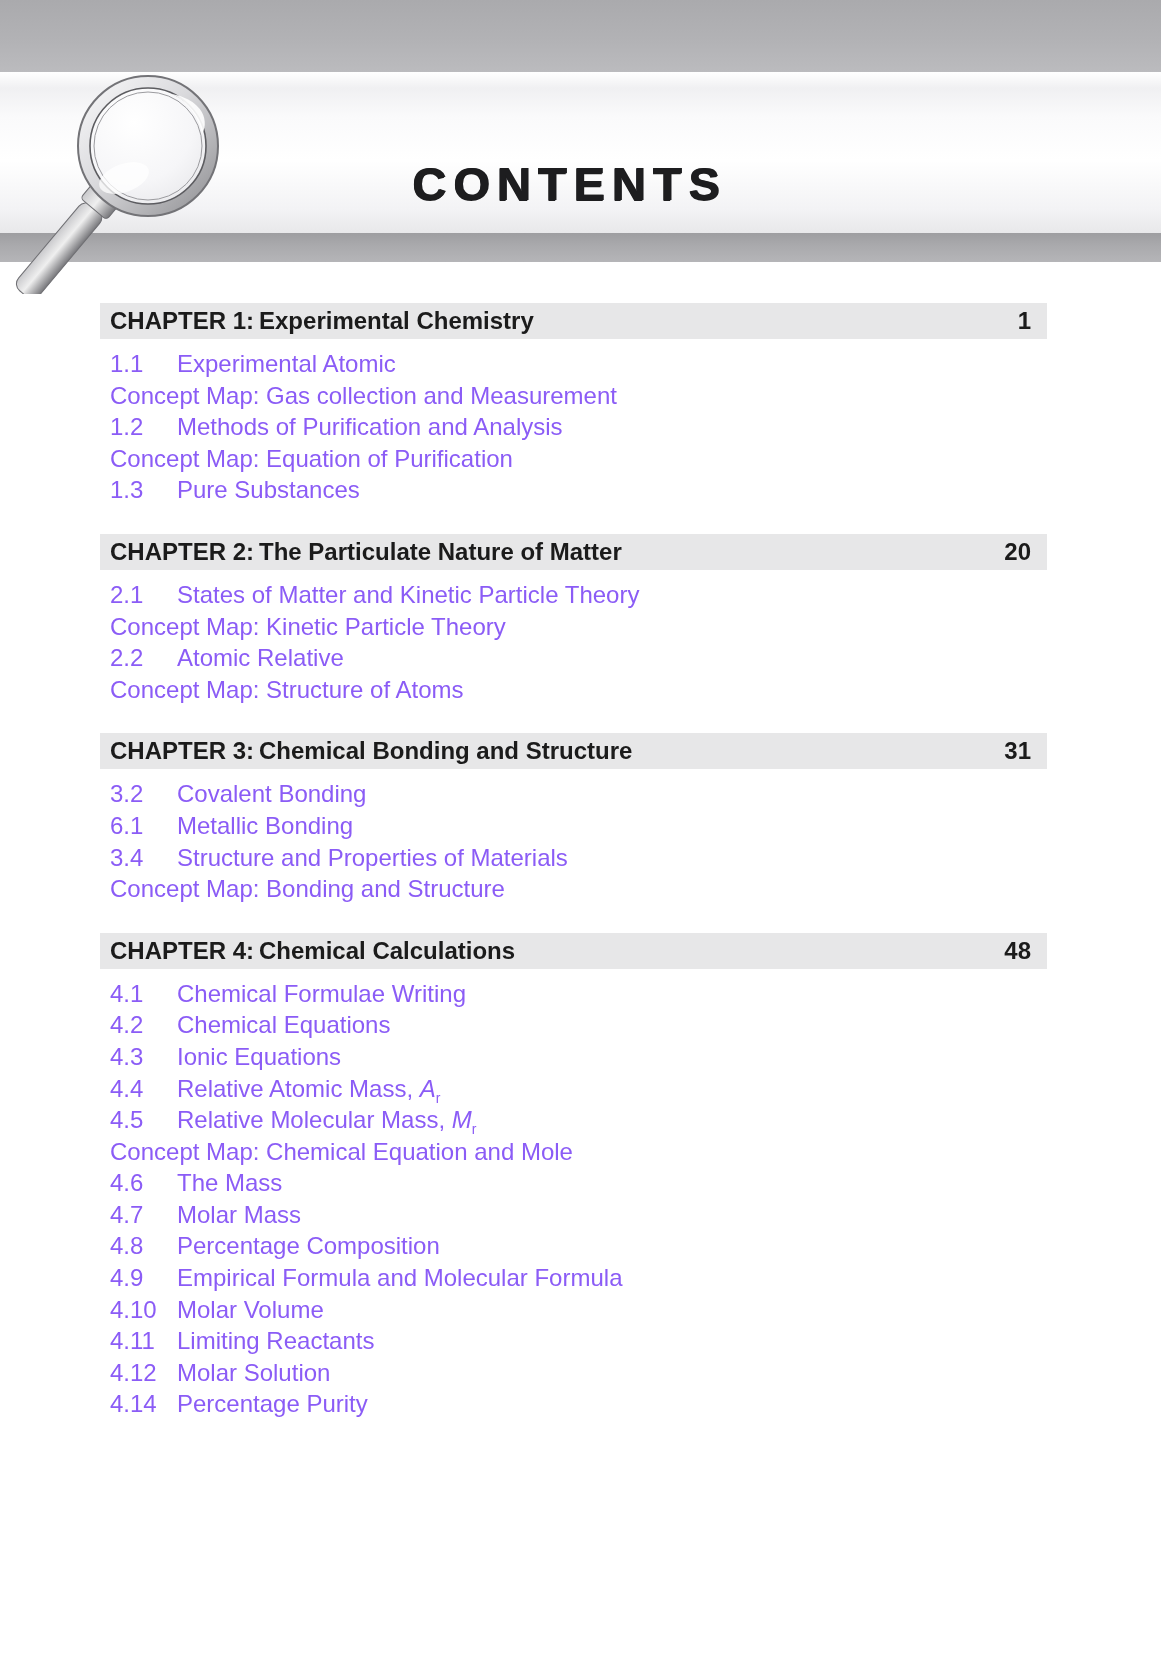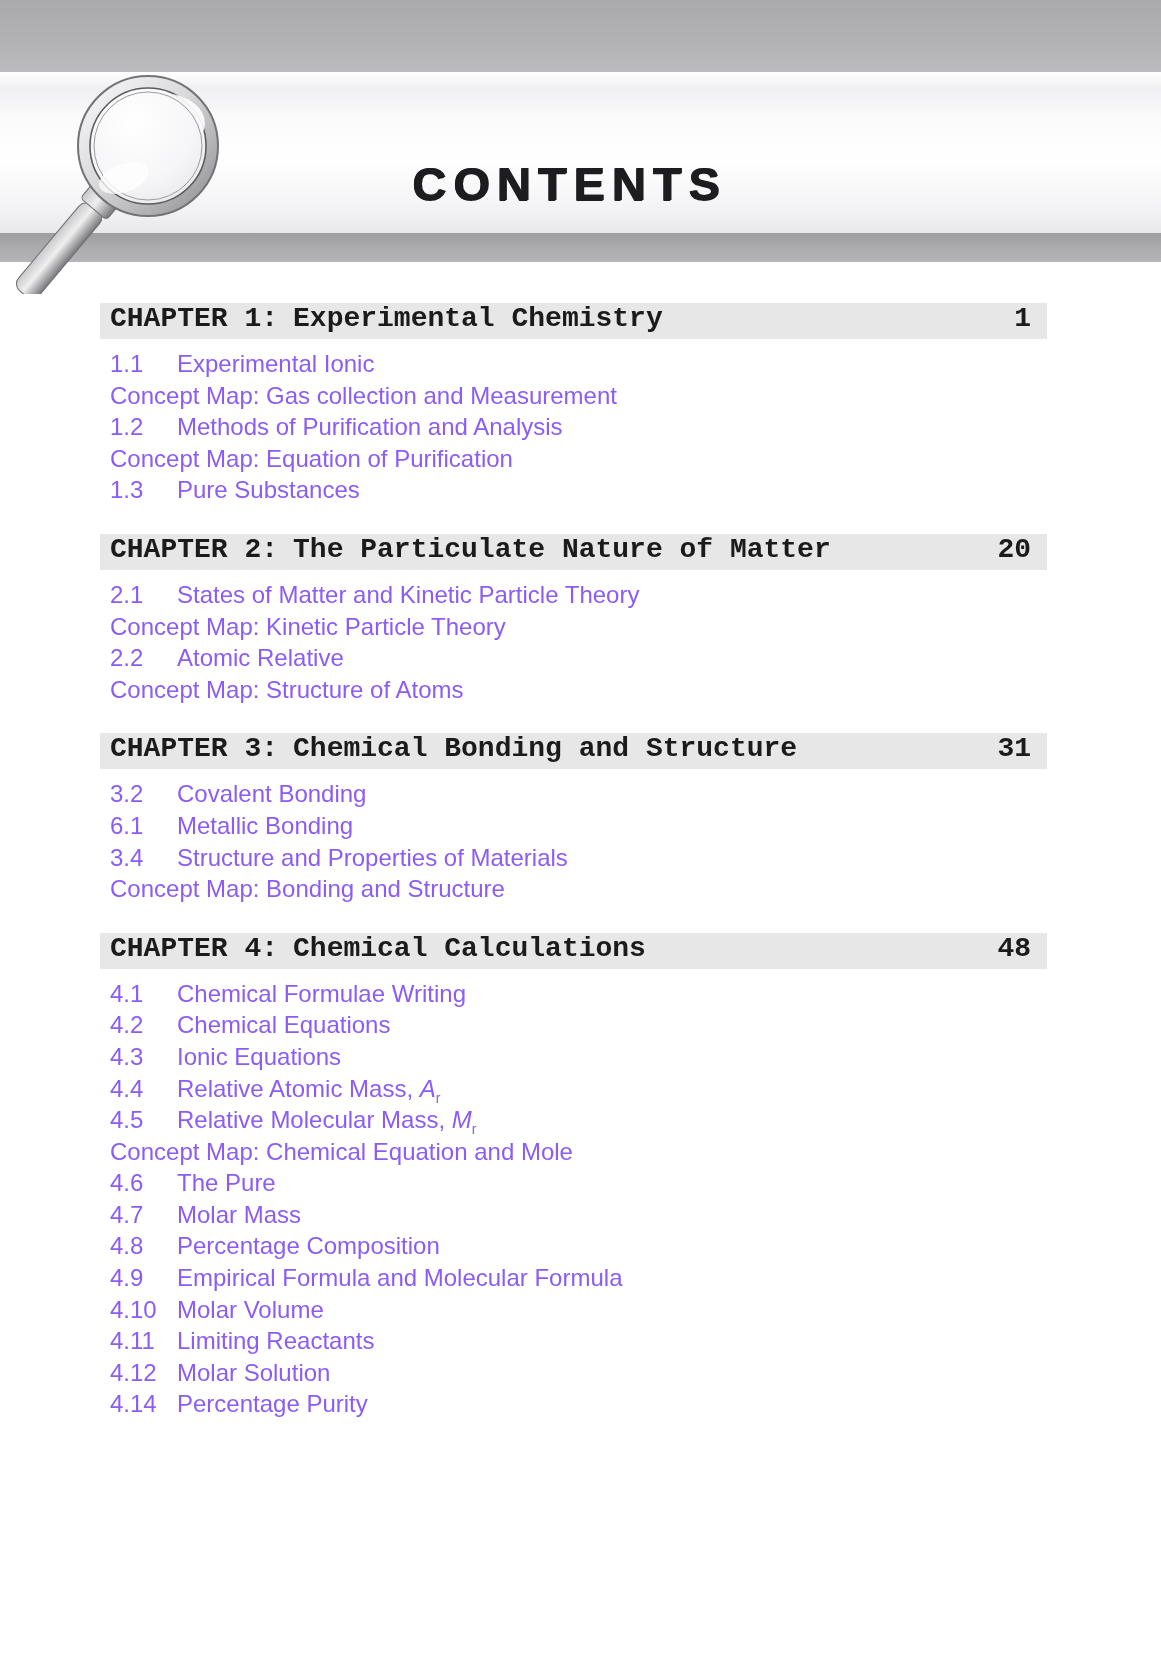--- a/index.html
+++ b/index.html
@@ -20,25 +20,25 @@
     position:absolute;top:156px;left:412px;
     font-size:47px;font-weight:bold;letter-spacing:7px;color:#1d1d1f;
     text-shadow:1.2px 0 0 #1d1d1f, 0 0.6px 0 #1d1d1f;
     white-space:nowrap;
   }
   .magnifier{position:absolute;left:14px;top:56px;width:252px;height:238px;}
   
   .toc{position:absolute;top:303px;left:100px;width:947px;}
   .chapter-bar{
     height:36px;background:var(--bar-bg,#e7e7e8);
-    display:flex;align-items:flex-start;
+    display:flex;align-items:center;
     padding:0 16px 0 10px;box-sizing:border-box;
-    font-size:28px;font-weight:bold;color:#1b1b1b;white-space:nowrap;font-family:Liberation Mono, monospace;
-  }
-  .chapter-title{margin-left:15px;}
+    font-size:24px;font-weight:bold;color:#1b1b1b;white-space:nowrap;
+  }
+  .chapter-title{margin-left:5px;}
   .chapter-page{margin-left:auto;}
   .items{margin:9px 0 28px 0;}
   .item{
     display:flex;align-items:baseline;
     height:31.6px;line-height:31.6px;
     font-size:24px;color:#8b5cf6;white-space:nowrap;
   }
   .item .num{width:67px;padding-left:10px;flex:none;}
   .item.concept .text{padding-left:10px;}
   .item .text i{font-style:italic;}
@@ -91,21 +91,21 @@
 <div class="toc" id="toc">
     <div class="chapter-section">
       <div class="chapter-bar">
         <span class="chapter-label">CHAPTER 1:</span>
         <span class="chapter-title">Experimental Chemistry</span>
         <span class="chapter-page">1</span>
       </div>
       <div class="items">
         <div class="item">
           <span class="num">1.1</span>
-          <span class="text">Experimental Ionic</span>
+          <span class="text">Experimental Atomic</span>
         </div>
         <div class="item concept">
           <span class="text">Concept Map: Gas collection and Measurement</span>
         </div>
         <div class="item">
           <span class="num">1.2</span>
           <span class="text">Methods of Purification and Analysis</span>
         </div>
         <div class="item concept">
           <span class="text">Concept Map: Equation of Purification</span>
@@ -188,21 +188,21 @@
         </div>
         <div class="item">
           <span class="num">4.5</span>
           <span class="text">Relative Molecular Mass, <i>M</i><sub>r</sub></span>
         </div>
         <div class="item concept">
           <span class="text">Concept Map: Chemical Equation and Mole</span>
         </div>
         <div class="item">
           <span class="num">4.6</span>
-          <span class="text">The Pure</span>
+          <span class="text">The Mass</span>
         </div>
         <div class="item">
           <span class="num">4.7</span>
           <span class="text">Molar Mass</span>
         </div>
         <div class="item">
           <span class="num">4.8</span>
           <span class="text">Percentage Composition</span>
         </div>
         <div class="item">

